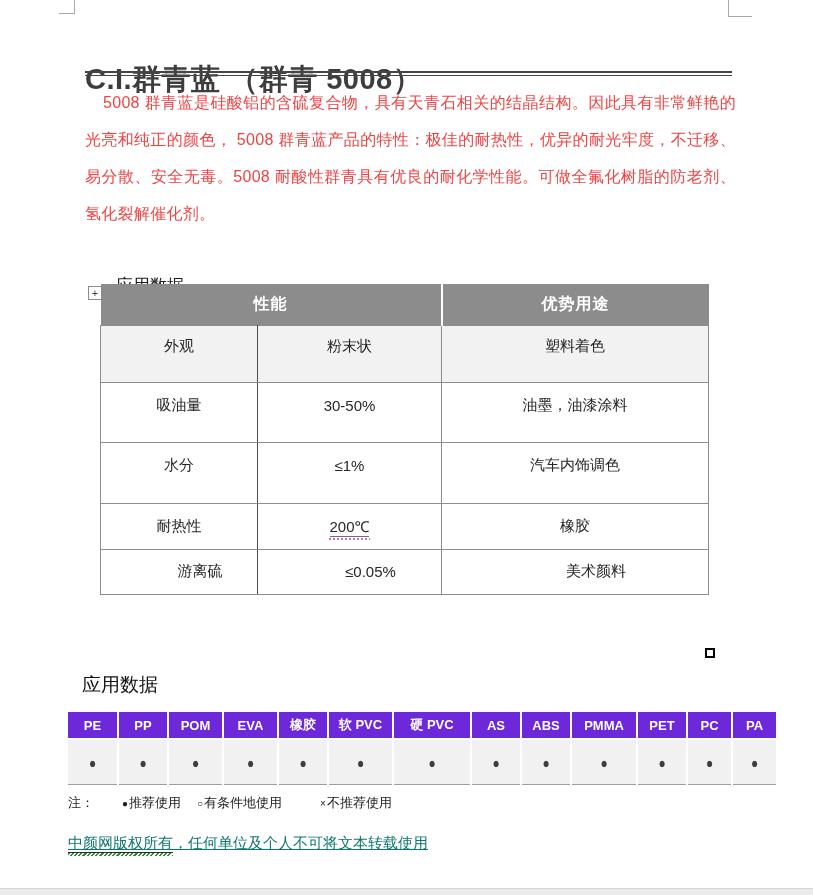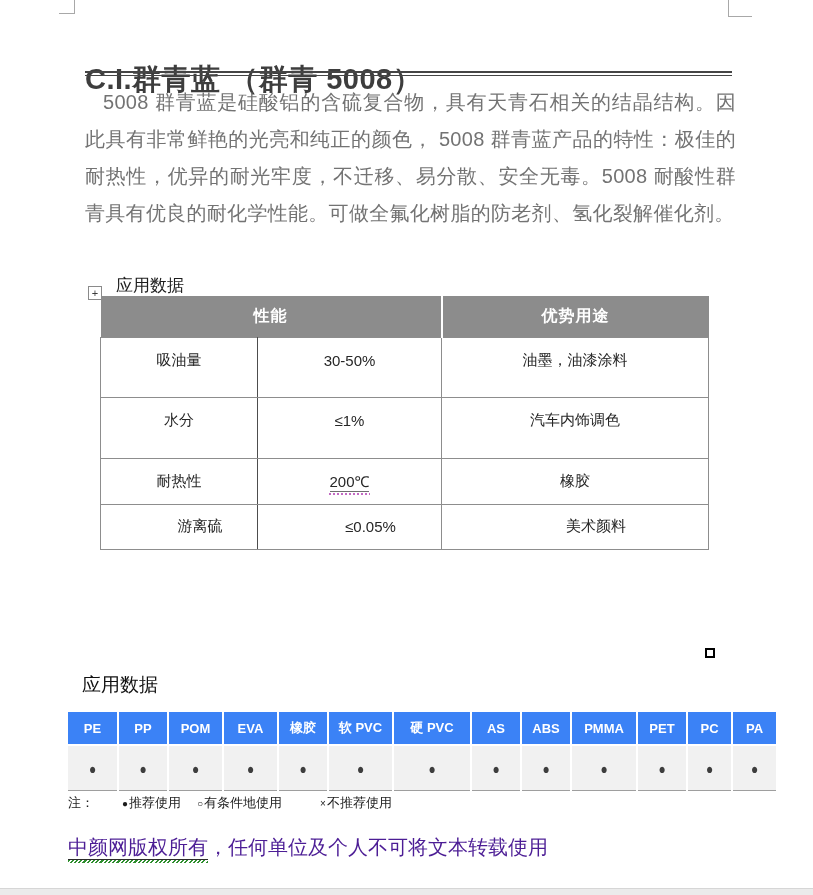--- a/index.html
+++ b/index.html
@@ -14,32 +14,32 @@
     border-right:1px solid #a8a8a8; border-bottom:1px solid #a8a8a8; }
   .crop-tr { left:728px; top:0; width:24px; height:17px;
     border-left:1px solid #a8a8a8; border-bottom:1px solid #a8a8a8; }
 
   .doc-title { position:absolute; left:85px; top:26px; font-size:29px;
     color:#3d3d3d; letter-spacing:.5px; white-space:nowrap;margin-top:34px; }
   .title-rule { position:absolute; left:85px; top:71px; width:647px; height:5px;
     border-top:2px solid #454545; border-bottom:1px solid #454545; }
 
   .intro { position:absolute; left:85px; top:84px; width:651px;
-    font-size:20px; line-height:37px; color:#737373; text-align:justify;
+    font-size:16px; line-height:37px; color:#ef4444; text-align:justify;
     text-indent:18px; letter-spacing:.3px; }
 
   .sec1-row { position:absolute; left:88px; top:272px; }
   .move-handle { position:absolute; left:0; top:14px; width:14px; height:14px;
     border:1px solid #8a8a8a; background:#fff; color:#3c3c3c;
     font-size:11px; line-height:12px; text-align:center; cursor:move; }
   .sec1-heading { position:absolute; left:28px; top:2px; font-size:17px;
     color:#1d1d1d; white-space:nowrap; }
 
   table { border-collapse:collapse; table-layout:fixed; }
-  .table1 { position:absolute; left:100px; top:296px; width:608px; }
+  .table1 { position:absolute; left:100px; top:284px; width:608px; }
   .table1 th { background:#8c8c8c; color:#fff; font-size:16px; font-weight:bold;
     height:41px; text-align:center; vertical-align:middle; letter-spacing:1px; }
   .table1 th.col-use { border-left:2px solid #fff; }
   .table1 td { border:1px solid #8d8d8d; font-size:15px; color:#262626;
     text-align:center; vertical-align:middle; }
   .table1 td:first-child { border-right-color:#4d4d4d; }
   .table1 tr.shaded td { background:#f2f2f2; }
   .table1 tr.r1 td { height:57px; padding-bottom:14px; }
   .table1 tr.r2 td { height:60px; padding-bottom:14px; }
   .table1 tr.r3 td { height:61px; padding-bottom:14px; }
@@ -48,37 +48,37 @@
   .table1 tr.r6 td { height:45px;padding-left:42px; }
   .spell-purple { position:relative; border-bottom:1px solid #6f6f6f; padding-bottom:1px; }
   .spell-purple::after { content:""; position:absolute; left:-1px; right:-1px; bottom:-4px;
     height:2px; background-image:repeating-linear-gradient(to right,#c36ac3 0 2px,transparent 2px 4px); }
   .resize-handle { position:absolute; left:705px; top:648px; width:10px; height:10px;
     background:#fff; border:2px solid #000; cursor:nwse-resize; }
 
   .sec2-heading { position:absolute; left:82px; top:672px; font-size:19px; color:#101010; }
 
   .table2 { position:absolute; left:68px; top:712px; width:708px; }
-  .table2 th { background:#3b82f6; color:#fff; font-size:13px; font-weight:bold;
-    height:33px; text-align:center; vertical-align:middle;
+  .table2 th { background:#6d28d9; color:#fff; font-size:13px; font-weight:bold;
+    height:27px; text-align:center; vertical-align:middle;
     border-right:2px solid #fff; border-bottom:2px solid #fff; white-space:nowrap; }
   .table2 th:last-child { border-right:none; }
   .table2 td { background:#f1f1f1; height:45px; text-align:center; vertical-align:middle;
     border-right:2px solid #fff; border-bottom:1px solid #9e9e9e; }
   .table2 td:last-child { border-right:none; }
   .dot-cell { font-size:12px; color:#3d3d3d; transform:scaleY(1.2); display:inline-block; }
 
   .note { position:absolute; left:68px; top:794px; font-size:13px; color:#1c1c1c;
     display:flex; align-items:baseline; white-space:nowrap; }
   .note .note-label { margin-right:28px; }
   .note .legend-item { margin-right:16px; }
   .note .legend-item.li3 { margin-left:22px; }
   .note .sym { font-size:10px; margin-right:1px; }
 
-  .copyright { position:absolute; left:68px; top:834px; font-size:20px; color:#4c1d95; white-space:nowrap; }
+  .copyright { position:absolute; left:68px; top:834px; font-size:15px; color:#0f766e; white-space:nowrap;text-decoration:underline; }
   .copy-underlined { position:relative; border-bottom:1px solid #2a2a2a; padding-bottom:1px; }
   .copy-underlined::after { content:""; position:absolute; left:0; right:0; bottom:-4px; height:3px;
     background-image:repeating-linear-gradient(135deg,#2f8f2f 0 1.5px,transparent 1.5px 3px); }
 
   .bottom-band { position:absolute; left:0; top:888px; width:813px; height:7px;
     background:#ebebeb; border-top:1px solid #d6d6d6; }
 </style>
 </head>
 <body>
 
@@ -103,20 +103,25 @@
         <col style="width:184px">
         <col style="width:267px">
       </colgroup>
     <thead>
       <tr>
         <th colspan="2">性能</th>
         <th class="col-use">优势用途</th>
       </tr>
     </thead>
     <tbody>
+      <tr class="r1 shaded">
+        <td>外观</td>
+        <td>粉末状</td>
+        <td>塑料着色</td>
+      </tr>
       <tr class="r2">
         <td>吸油量</td>
         <td>30-50%</td>
         <td>油墨，油漆涂料</td>
       </tr>
       <tr class="r3">
         <td>水分</td>
         <td>≤1%</td>
         <td>汽车内饰调色</td>
       </tr>

